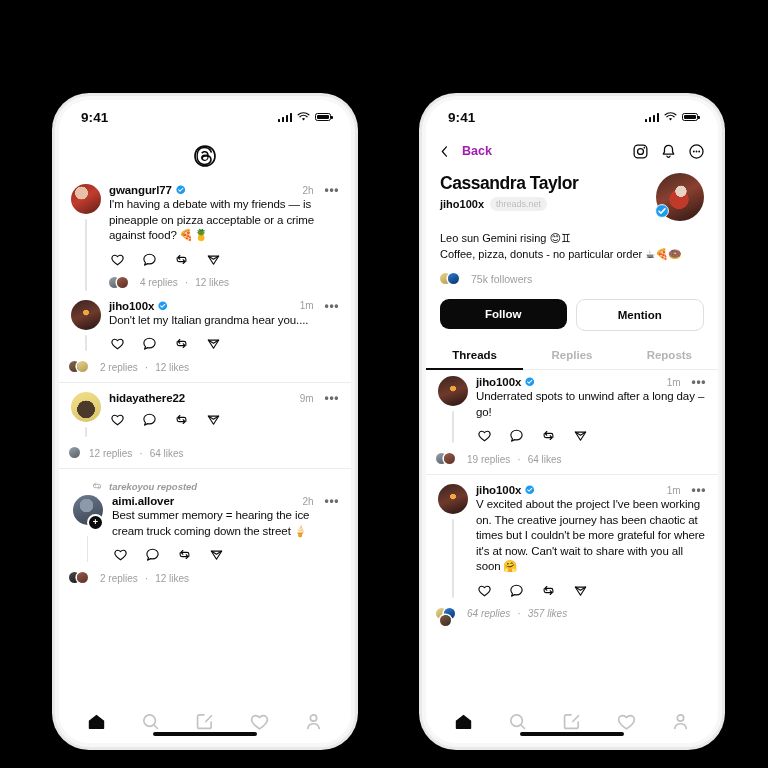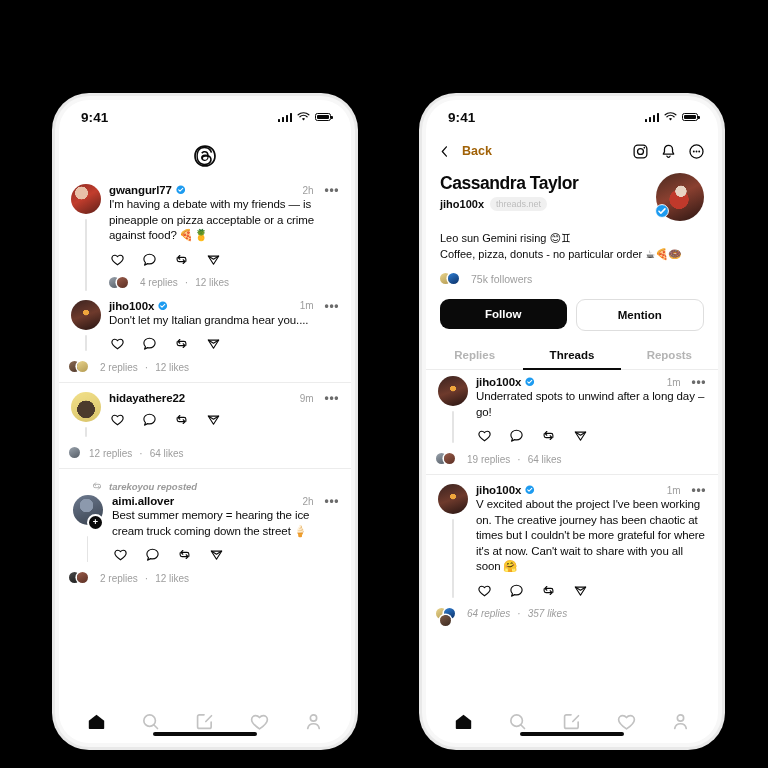--- a/index.html
+++ b/index.html
@@ -105,21 +105,21 @@
   .tabbar svg{width:21px;height:21px;cursor:pointer;}
 
   .home-indicator{position:absolute;left:50%;transform:translateX(-50%);bottom:7px;
                   width:104px;height:4px;background:#0a0a0a;border-radius:3px;}
 
   
   .prof-head{flex:0 0 34px;display:flex;align-items:center;justify-content:space-between;
              padding:0 13px;}
   .back{display:flex;align-items:center;gap:5px;cursor:pointer;}
   .back svg{width:11px;height:11px;}
-  .back span{font-size:12.5px;font-weight:600;color:#a16207;padding-left:7px;}
+  .back span{font-size:12.5px;font-weight:600;color:#a21caf;padding-left:7px;}
   .head-icons{display:flex;align-items:center;gap:11px;}
   .head-icons svg{width:17px;height:17px;cursor:pointer;}
 
   .prof-info{padding:5px 14px 0 14px;display:flex;align-items:flex-start;}
   .prof-left{flex:1 1 auto;min-width:0;}
   .prof-name{font-size:17.5px;font-weight:700;color:#0a0a0a;letter-spacing:-.45px;line-height:21px;}
   .handle-row{display:flex;align-items:center;gap:6px;margin-top:3px;}
   .handle{font-size:11px;color:#0a0a0a;font-weight:600;}
   .pill{font-size:9px;color:#bdbdbd;background:#f0f0f0;border-radius:9px;padding:2px 6px;
         font-weight:500;}
@@ -481,22 +481,22 @@
         </span>
         <span class="meta-text">75k followers</span>
       </div>
 
       <div class="cta">
         <div class="btn btn-follow">Follow</div>
         <div class="btn btn-mention">Mention</div>
       </div>
 
       <div class="tabs">
+        <div class="tab active">Threads</div>
         <div class="tab">Replies</div>
-        <div class="tab active">Threads</div>
         <div class="tab">Reposts</div>
       </div>
 
       <div class="body">
 
         <div class="post first">
           <div class="post-row">
             <div class="col-left">
               <div class="avatar a-dark"></div>
               <div class="thread-line"></div>

